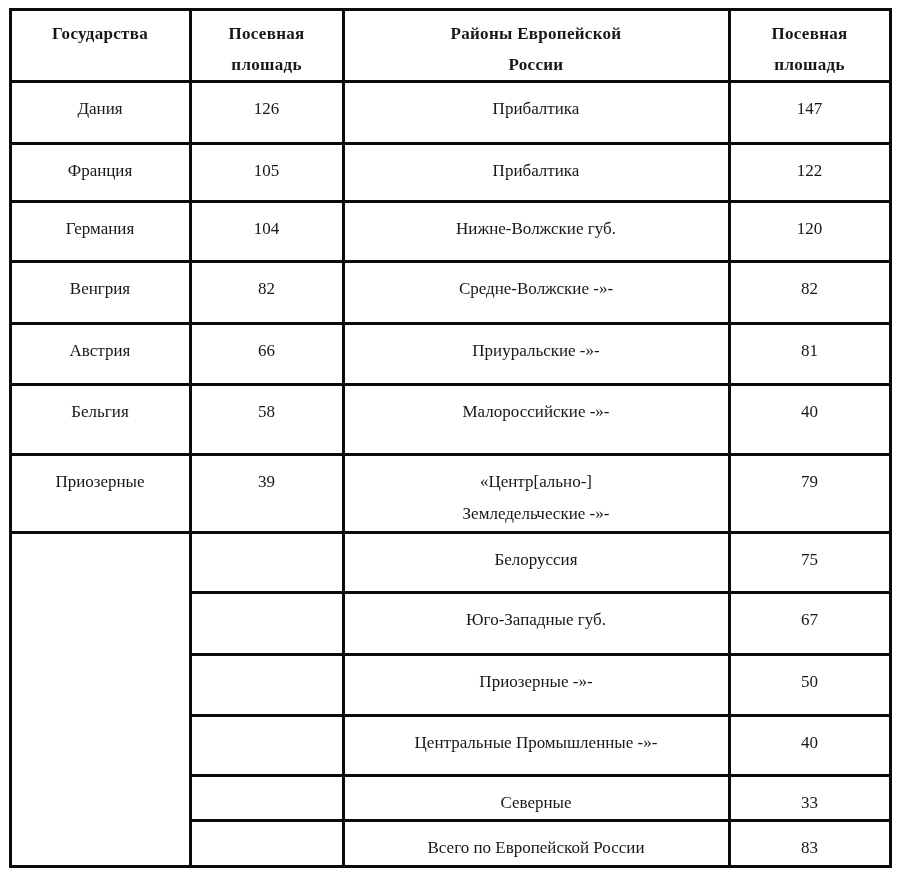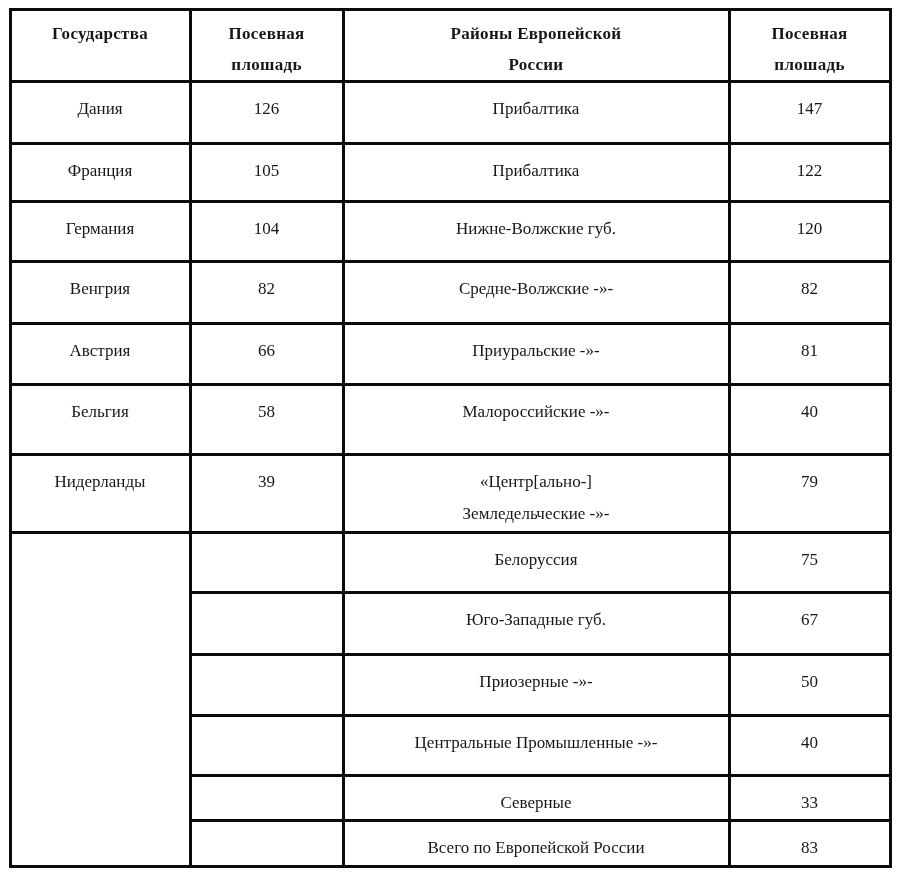--- a/index.html
+++ b/index.html
@@ -108,21 +108,21 @@
       <td>Приуральские -»-</td>
       <td>81</td>
     </tr>
     <tr class="r-70">
       <td>Бельгия</td>
       <td>58</td>
       <td>Малороссийские -»-</td>
       <td>40</td>
     </tr>
     <tr class="r-78">
-      <td>Нидерланды</td>
+      <td>Приозерные</td>
       <td>39</td>
       <td class="two-line-region">«Центр[ально-]
 Земледельческие -»-</td>
       <td>79</td>
     </tr>
 
     <tr class="r-60">
       <td rowspan="6"></td>
       <td></td>
       <td>Белоруссия</td>

